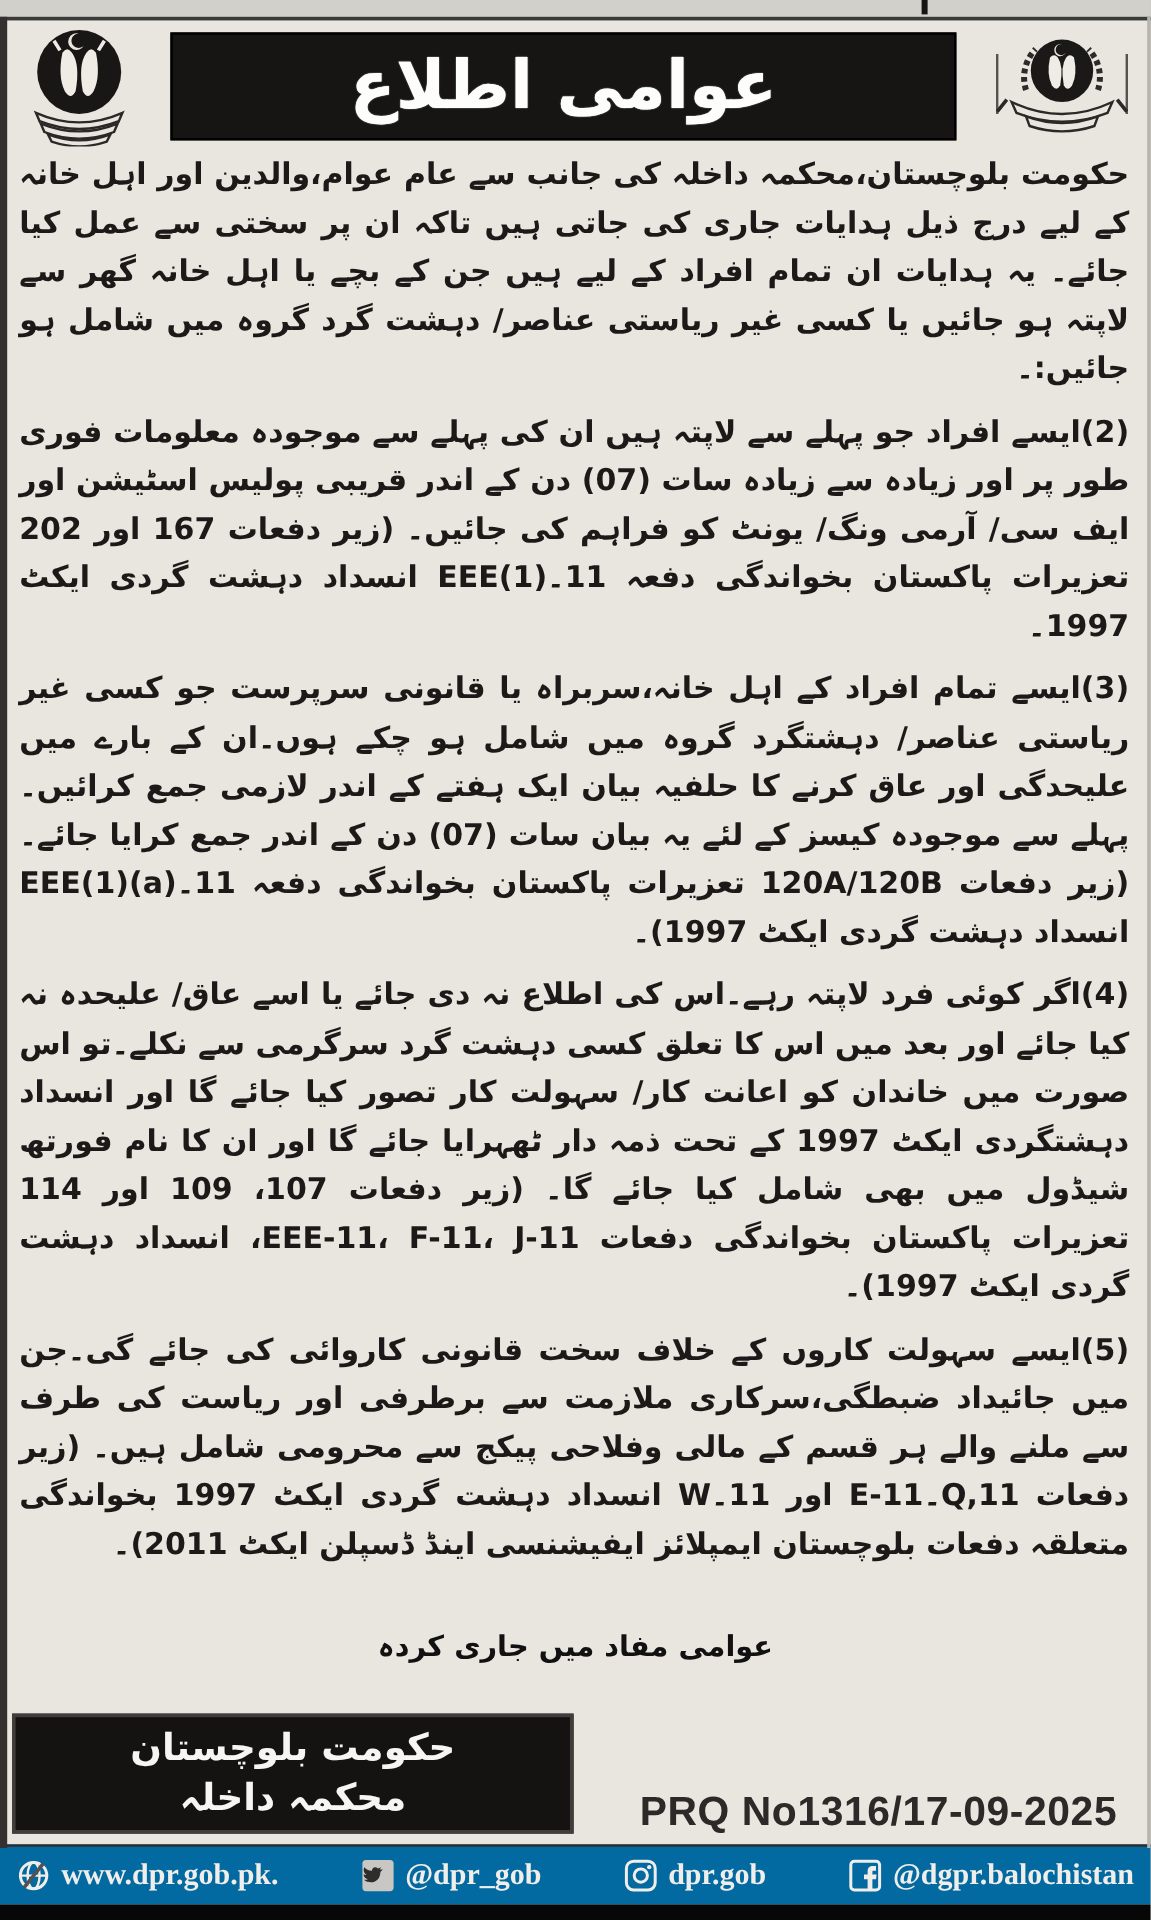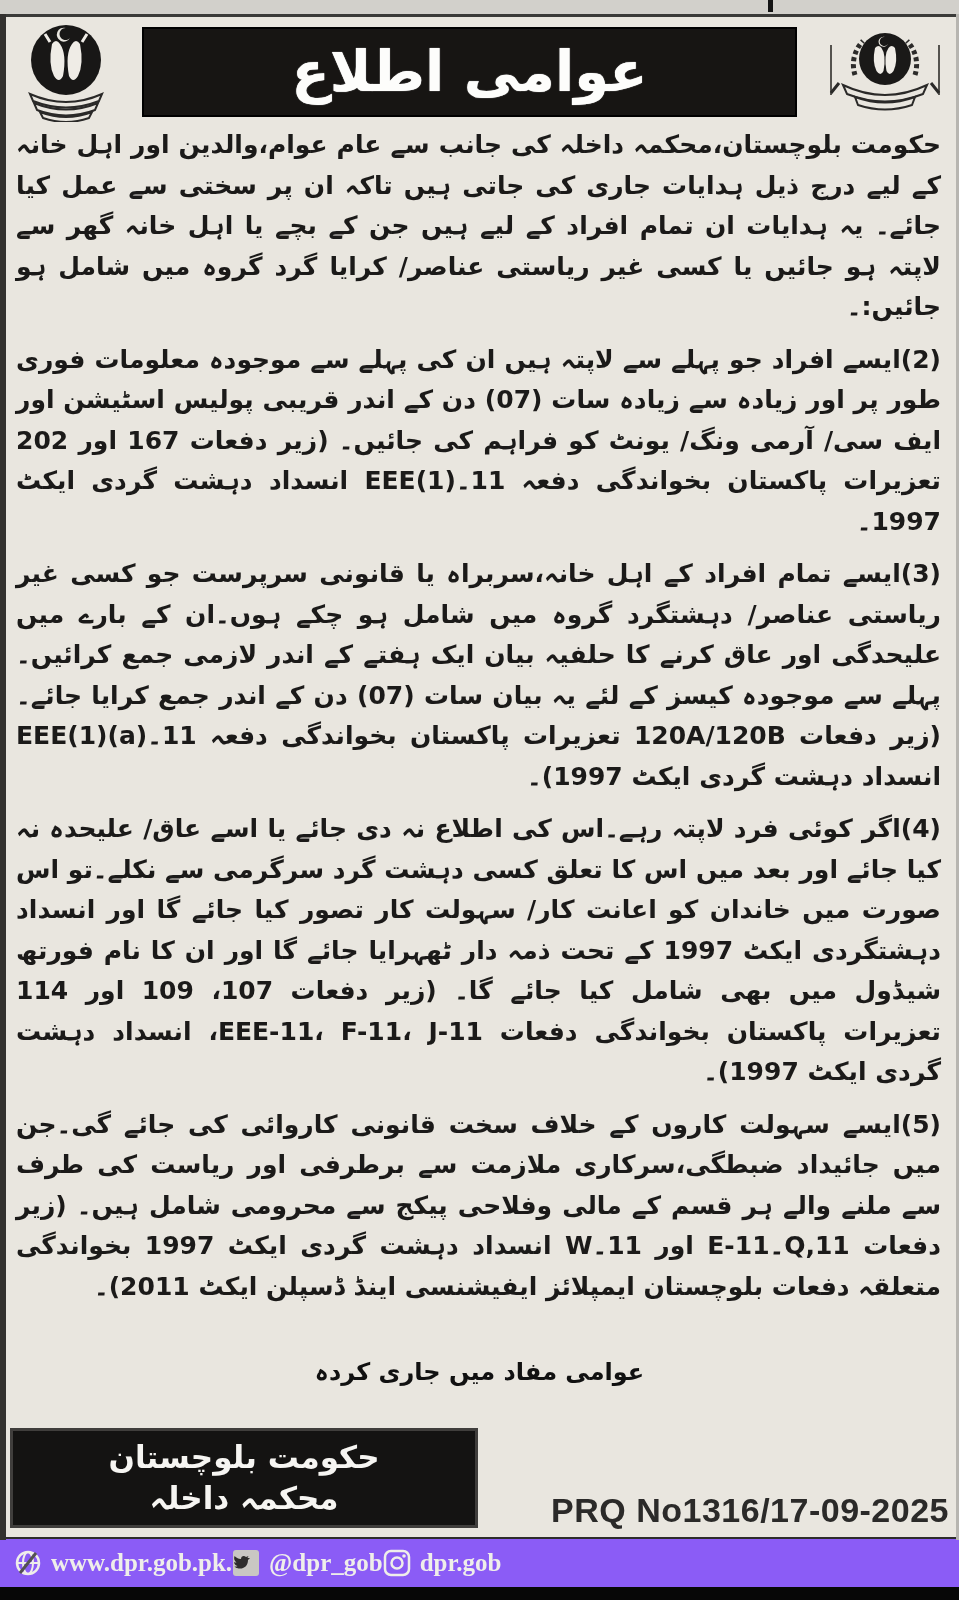--- a/index.html
+++ b/index.html
@@ -42,28 +42,28 @@
   
   .bottom-row{position:absolute;left:10px;right:8px;top:1428px;height:106px;}
   .dept-box{
     position:absolute;left:0;top:0;width:468px;height:100px;
     background:#141312;border:3px solid #403e3c;box-sizing:border-box;
     display:flex;flex-direction:column;align-items:center;justify-content:center;gap:2px;
     direction:rtl;
   }
   .dept-box .dept-line{color:#f6f5f2;font-weight:bold;font-size:31px;line-height:1.25;letter-spacing:1px;}
   .prq{
-    position:absolute;right:2px;bottom:4px;
+    position:absolute;right:20px;bottom:4px;
     font-family:"Liberation Sans",sans-serif;font-weight:bold;
     font-size:34px;color:#2b2a29;letter-spacing:.5px;white-space:nowrap;
   }
   
   .footer-bar{
-    position:absolute;left:0;right:0;bottom:13px;height:50px;background:#8b5cf6;
-    display:flex;align-items:center;justify-content:flex-start;
+    position:absolute;left:0;right:0;bottom:13px;height:50px;background:#0369a1;
+    display:flex;align-items:center;justify-content:space-between;
     padding:15px 14px;box-sizing:border-box;
     color:#efeeea;font-family:"Liberation Serif",serif;font-weight:bold;font-size:25px;
     border-top:2px solid #2e2d2c;
   }
   .f-item{display:flex;align-items:center;gap:9px;white-space:nowrap;cursor:pointer;}
   .f-item .ico{display:inline-flex;align-items:center;justify-content:center;}
   .black-strip{position:absolute;left:0;right:0;bottom:0;height:13px;background:#070707;}
   svg{display:block;}
 </style>
 </head>
@@ -106,21 +106,21 @@
         <path d="M34 52 a34 34 0 0 1 8 -34" stroke="#2c2b2a" stroke-width="5" fill="none" stroke-dasharray="4 3"></path>
         <path d="M94 52 a34 34 0 0 0 -8 -34" stroke="#2c2b2a" stroke-width="5" fill="none" stroke-dasharray="4 3"></path>
         <path d="M22 62 q42 20 84 0 l-4 9 q-38 15 -76 0 z" fill="#e9e6df" stroke="#2a2928" stroke-width="2"></path>
         <path d="M34 74 q30 11 60 0 l-3 8 q-27 9 -54 0 z" fill="#e9e6df" stroke="#2a2928" stroke-width="2"></path>
         <path d="M18 60 l-8 10 M110 60 l8 10" stroke="#2a2928" stroke-width="3" fill="none"></path>
       </svg>
     </span>
   </div>
 
   <div class="content">
-    <p><span>حکومت بلوچستان،محکمہ داخلہ کی جانب سے عام عوام،والدین اور اہل خانہ کے لیے درج ذیل ہدایات جاری کی جاتی ہیں تاکہ ان پر سختی سے عمل کیا جائے۔ یہ ہدایات ان تمام افراد کے لیے ہیں جن کے بچے یا اہل خانہ گھر سے لاپتہ ہو جائیں یا کسی غیر ریاستی عناصر/ کرایا گرد گروہ میں شامل ہو جائیں:۔</span></p>
+    <p><span>حکومت بلوچستان،محکمہ داخلہ کی جانب سے عام عوام،والدین اور اہل خانہ کے لیے درج ذیل ہدایات جاری کی جاتی ہیں تاکہ ان پر سختی سے عمل کیا جائے۔ یہ ہدایات ان تمام افراد کے لیے ہیں جن کے بچے یا اہل خانہ گھر سے لاپتہ ہو جائیں یا کسی غیر ریاستی عناصر/ دہشت گرد گروہ میں شامل ہو جائیں:۔</span></p>
 
 
     <p><span class="num">(2)</span><span>ایسے افراد جو پہلے سے لاپتہ ہیں ان کی پہلے سے موجودہ معلومات فوری طور پر اور زیادہ سے زیادہ سات (07) دن کے اندر قریبی پولیس اسٹیشن اور ایف سی/ آرمی ونگ/ یونٹ کو فراہم کی جائیں۔ (زیر دفعات 167 اور 202 تعزیرات پاکستان بخواندگی دفعہ 11۔(1)EEE انسداد دہشت گردی ایکٹ 1997۔</span></p>
 
     <p><span class="num">(3)</span><span>ایسے تمام افراد کے اہل خانہ،سربراہ یا قانونی سرپرست جو کسی غیر ریاستی عناصر/ دہشتگرد گروہ میں شامل ہو چکے ہوں۔ان کے بارے میں علیحدگی اور عاق کرنے کا حلفیہ بیان ایک ہفتے کے اندر لازمی جمع کرائیں۔ پہلے سے موجودہ کیسز کے لئے یہ بیان سات (07) دن کے اندر جمع کرایا جائے۔ (زیر دفعات 120A/120B تعزیرات پاکستان بخواندگی دفعہ 11۔(a)EEE(1) انسداد دہشت گردی ایکٹ 1997)۔</span></p>
 
     <p><span class="num">(4)</span><span>اگر کوئی فرد لاپتہ رہے۔اس کی اطلاع نہ دی جائے یا اسے عاق/ علیحدہ نہ کیا جائے اور بعد میں اس کا تعلق کسی دہشت گرد سرگرمی سے نکلے۔تو اس صورت میں خاندان کو اعانت کار/ سہولت کار تصور کیا جائے گا اور انسداد دہشتگردی ایکٹ 1997 کے تحت ذمہ دار ٹھہرایا جائے گا اور ان کا نام فورتھ شیڈول میں بھی شامل کیا جائے گا۔ (زیر دفعات 107، 109 اور 114 تعزیرات پاکستان بخواندگی دفعات EEE-11، F-11، J-11، انسداد دہشت گردی ایکٹ 1997)۔</span></p>
 
     <p><span class="num">(5)</span><span>ایسے سہولت کاروں کے خلاف سخت قانونی کاروائی کی جائے گی۔جن میں جائیداد ضبطگی،سرکاری ملازمت سے برطرفی اور ریاست کی طرف سے ملنے والے ہر قسم کے مالی وفلاحی پیکج سے محرومی شامل ہیں۔ (زیر دفعات Q,11۔E-11 اور 11۔W انسداد دہشت گردی ایکٹ 1997 بخواندگی متعلقہ دفعات بلوچستان ایمپلائز ایفیشنسی اینڈ ڈسپلن ایکٹ 2011)۔</span></p>
   </div>
@@ -162,16 +162,25 @@
       <span class="ico">
         <svg width="28" height="28" viewBox="0 0 28 28">
           <rect x="2" y="2" width="24" height="24" rx="6" fill="none" stroke="#efeeea" stroke-width="2.5"></rect>
           <circle cx="14" cy="14" r="5.5" fill="none" stroke="#efeeea" stroke-width="2.5"></circle>
           <circle cx="21" cy="7" r="1.8" fill="#efeeea"></circle>
         </svg>
       </span>
       <span>dpr.gob</span>
     </span>
 
+    <span class="f-item">
+      <span class="ico">
+        <svg width="28" height="28" viewBox="0 0 28 28">
+          <rect x="2" y="2" width="24" height="24" rx="3" fill="none" stroke="#efeeea" stroke-width="2.5"></rect>
+          <path d="M16 26v-9h-3v-4h3v-2.5c0-3 1.8-4.5 4.5-4.5h2.5v4h-2c-.8 0-1 .4-1 1.2V13h3.5l-.5 4h-3v9z" fill="#efeeea"></path>
+        </svg>
+      </span>
+      <span>@dgpr.balochistan</span>
+    </span>
   </div>
 
   <div class="black-strip"></div>
 </div>
 
 </body></html>

